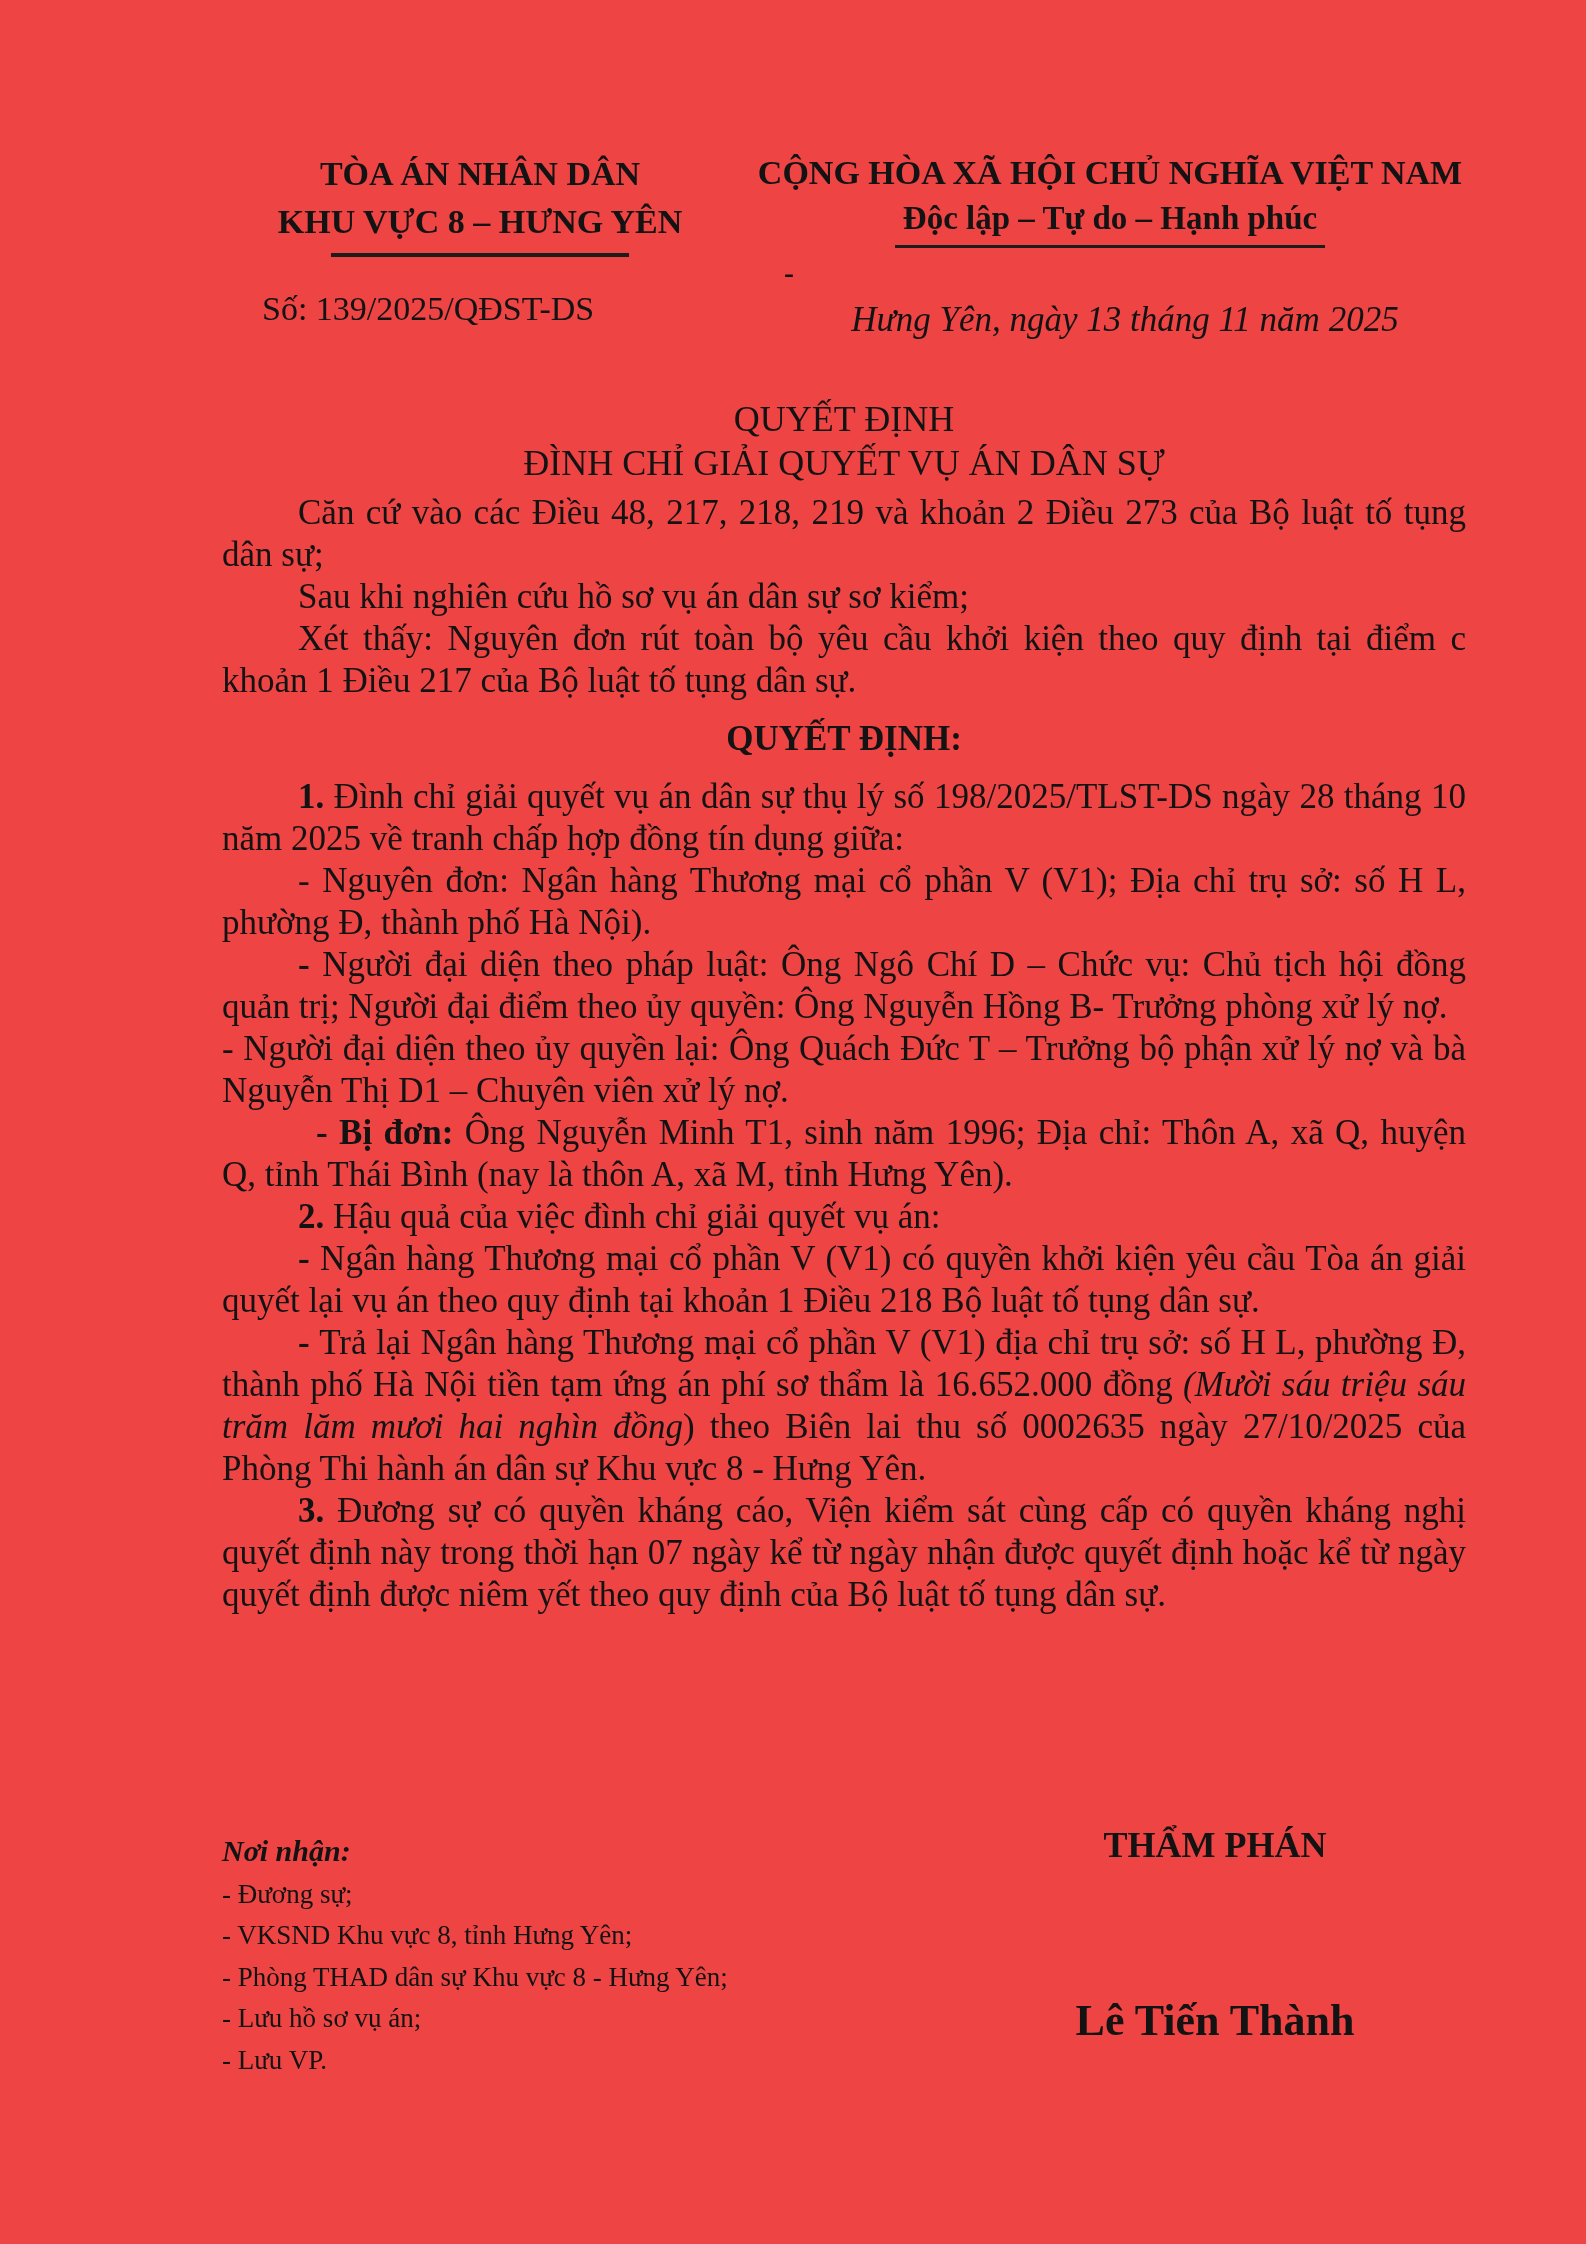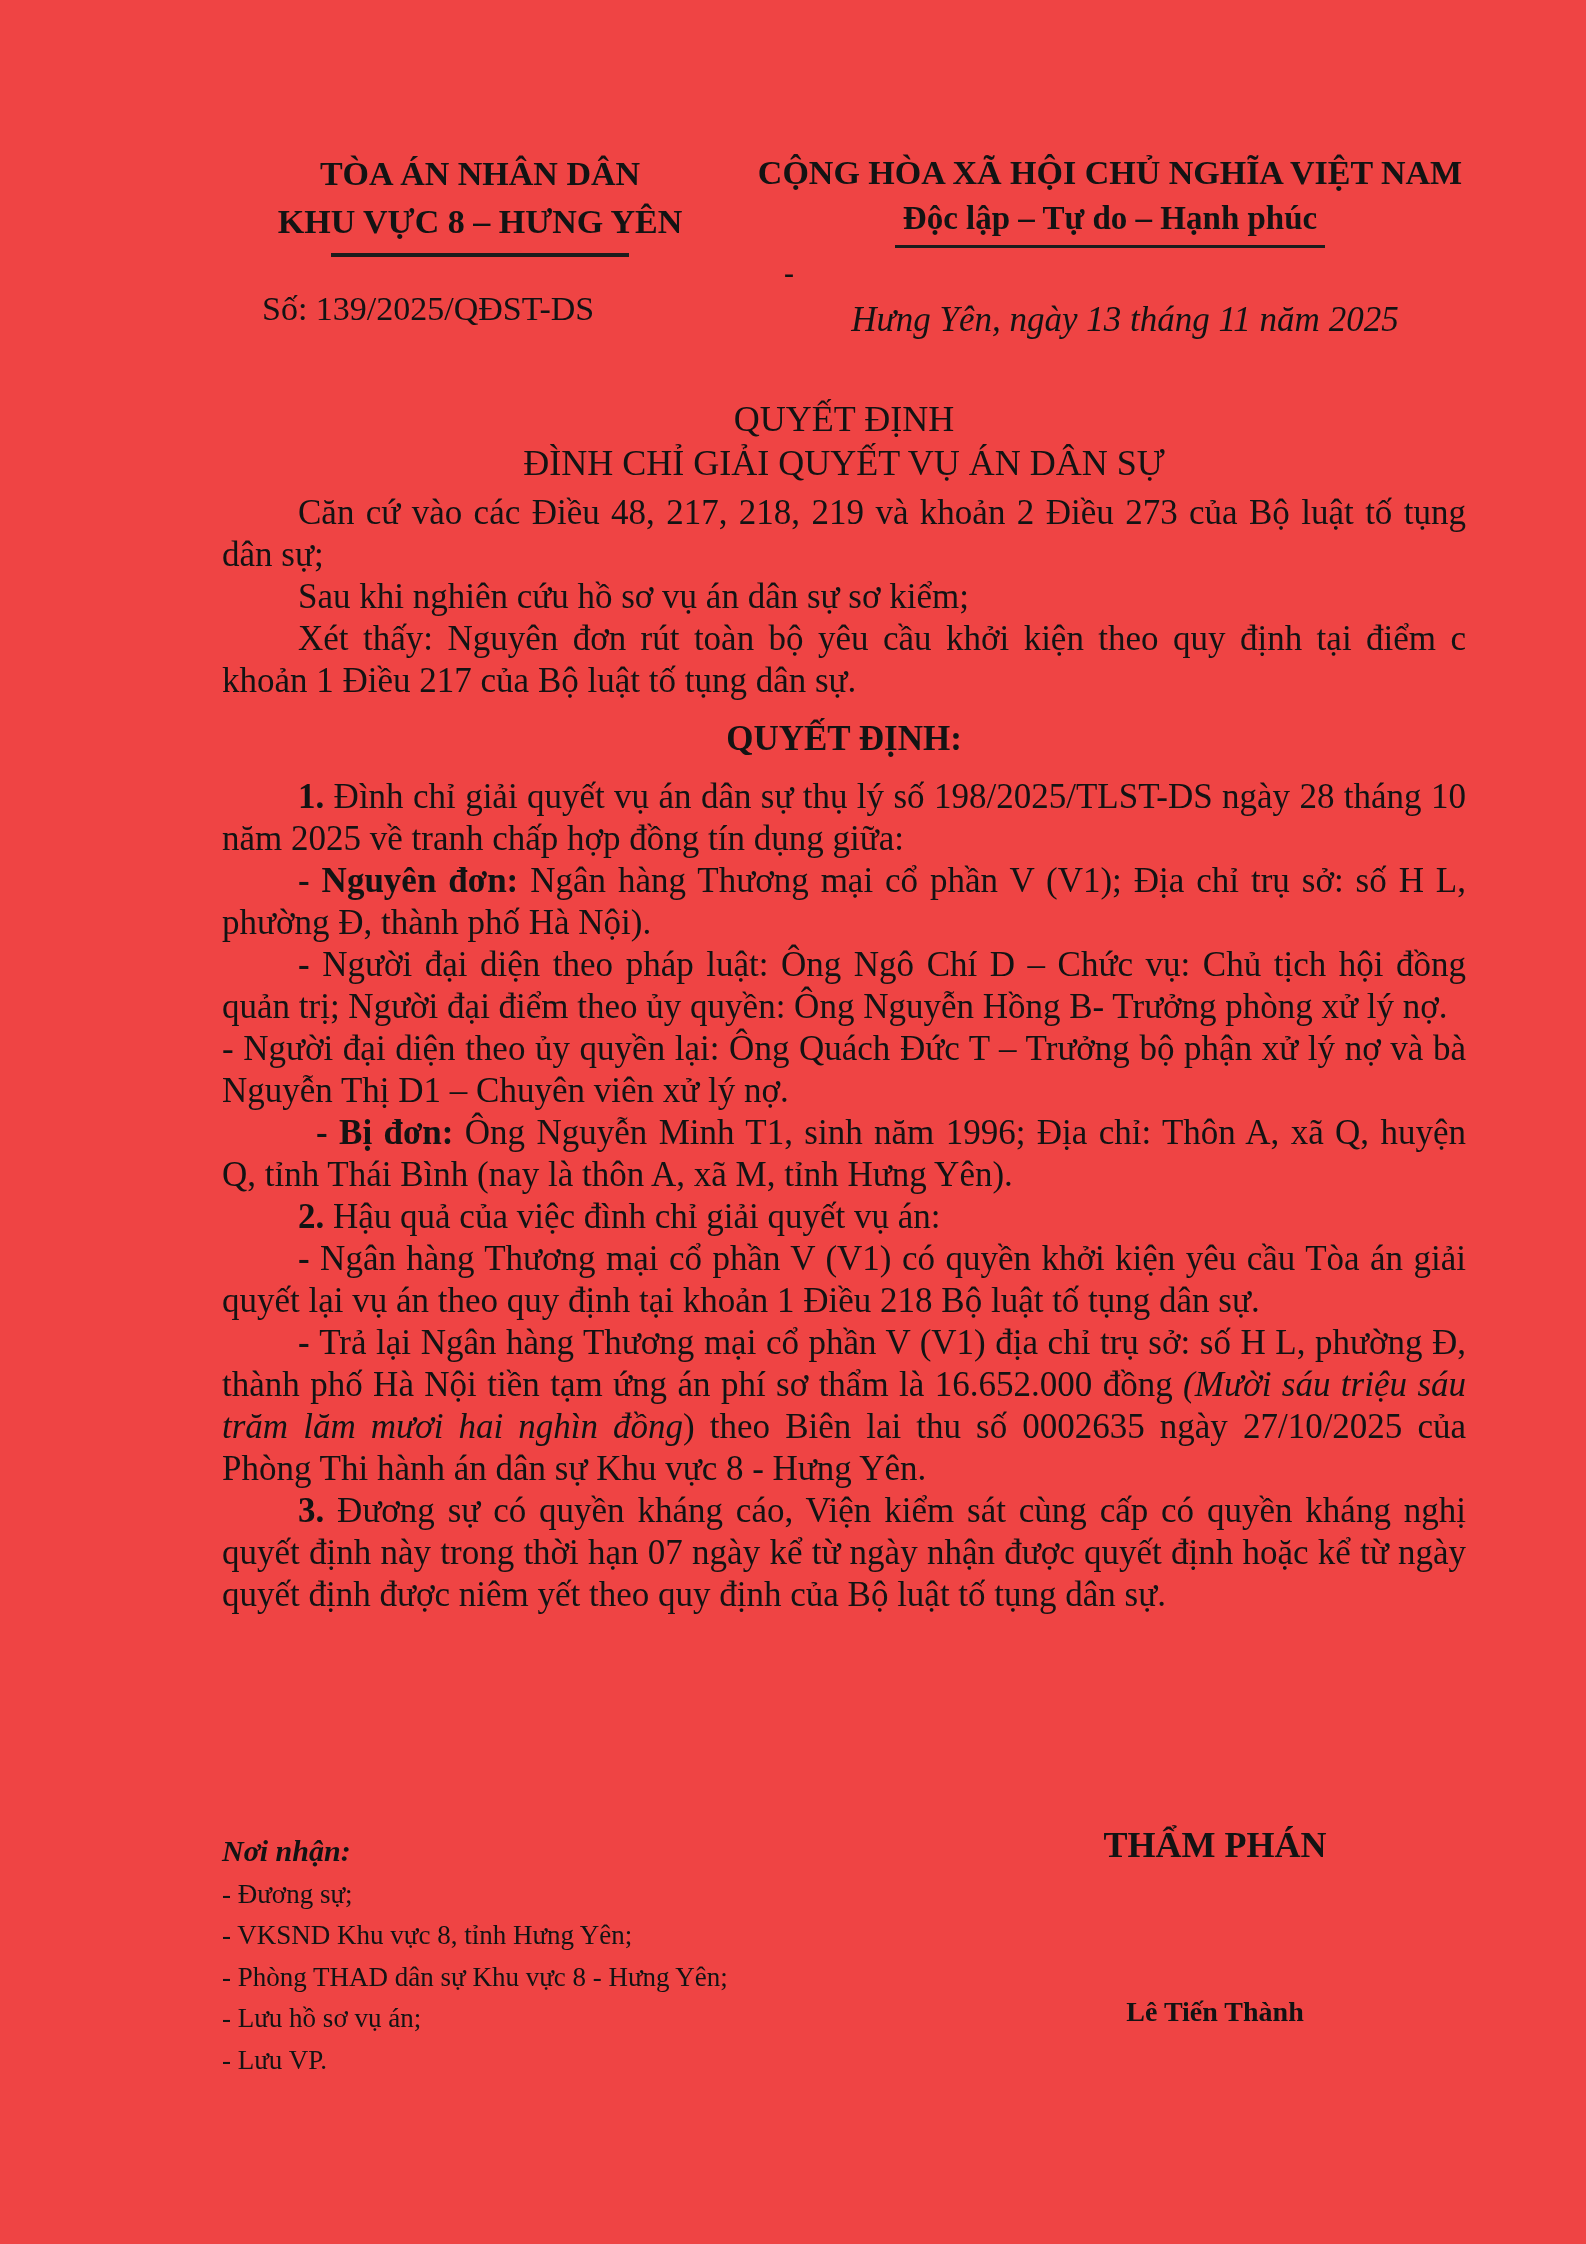--- a/index.html
+++ b/index.html
@@ -59,21 +59,21 @@
   .recipients-label{
     font-weight:bold;font-style:italic;font-size:30px;line-height:1.25;
   }
   .recipient-item{
     font-size:27px;line-height:1.28;margin-top:7px;
   }
   .footer-right{
     position:absolute;top:1824px;left:1010px;width:410px;text-align:center;
   }
   .signature-title{font-weight:bold;font-size:36px;line-height:1.2;}
-  .signature-name{font-weight:bold;font-size:28px;line-height:1.2;margin-top:128px;}
+  .signature-name{font-weight:bold;font-size:44px;line-height:1.2;margin-top:128px;}
 </style>
 </head>
 <body>
 
 <div class="page">
 
   <div class="header-left">
     <div>TÒA ÁN NHÂN DÂN</div>
     <div>KHU VỰC 8 – HƯNG YÊN</div>
     <div class="rule-left"></div>
@@ -95,21 +95,21 @@
       <div>ĐÌNH CHỈ GIẢI QUYẾT VỤ ÁN DÂN SỰ</div>
     </div>
 
     <p class="para"><span>Căn cứ vào các Điều 48, 217, 218, 219 và khoản 2 Điều 273 của Bộ luật tố tụng dân sự;</span></p>
     <p class="para"><span>Sau khi nghiên cứu hồ sơ vụ án dân sự sơ kiểm;</span></p>
     <p class="para"><span>Xét thấy: Nguyên đơn rút toàn bộ yêu cầu khởi kiện theo quy định tại điểm c khoản 1 Điều 217 của Bộ luật tố tụng dân sự.</span></p>
 
     <p class="para-center">QUYẾT ĐỊNH:</p>
 
     <p class="para"><span style="font-weight: bold;">1.</span><span> Đình chỉ giải quyết vụ án dân sự thụ lý số 198/2025/TLST-DS ngày 28 tháng 10 năm 2025 về tranh chấp hợp đồng tín dụng giữa:</span></p>
-    <p class="para"><span style="font-weight: bold;">- Nguyên đơn: </span><span>Ngân hàng Thương mại cổ phần V (V1); Địa chỉ trụ sở: số H L, phường Đ, thành phố Hà Nội).</span></p>
+    <p class="para"><span style="font-weight: normal;">- Nguyên đơn: </span><span>Ngân hàng Thương mại cổ phần V (V1); Địa chỉ trụ sở: số H L, phường Đ, thành phố Hà Nội).</span></p>
     <p class="para"><span style="font-weight: bold;">- </span><span>Người đại diện theo pháp luật: Ông Ngô Chí D – Chức vụ: Chủ tịch hội đồng quản trị; Người đại điểm theo ủy quyền: Ông Nguyễn Hồng B- Trưởng phòng xử lý nợ.</span></p>
     <p class="para no-indent"><span>- Người đại diện theo ủy quyền lại: Ông Quách Đức T – Trưởng bộ phận xử lý nợ và bà Nguyễn Thị D1 – Chuyên viên xử lý nợ.</span></p>
     <p class="para indent-lg"><span style="font-weight: bold;">- Bị đơn: </span><span>Ông Nguyễn Minh T1, sinh năm 1996; Địa chỉ: Thôn A, xã Q, huyện Q, tỉnh Thái Bình (nay là thôn A, xã M, tỉnh Hưng Yên).</span></p>
     <p class="para"><span style="font-weight: bold;">2. </span><span>Hậu quả của việc đình chỉ giải quyết vụ án:</span></p>
     <p class="para"><span style="font-weight: bold;">- </span><span>Ngân hàng Thương mại cổ phần V (V1) có quyền khởi kiện yêu cầu Tòa án giải quyết lại vụ án theo quy định tại khoản 1 Điều 218 Bộ luật tố tụng dân sự.</span></p>
     <p class="para"><span style="font-weight: bold;">- </span><span>Trả lại Ngân hàng Thương mại cổ phần V (V1) địa chỉ trụ sở: số H L, phường Đ, thành phố Hà Nội tiền tạm ứng án phí sơ thẩm là 16.652.000 đồng </span><span style="font-style: italic;">(Mười sáu triệu sáu trăm lăm mươi hai nghìn đồng</span><span>) theo Biên lai thu số 0002635 ngày 27/10/2025 của Phòng Thi hành án dân sự Khu vực 8 - Hưng Yên.</span></p>
     <p class="para"><span style="font-weight: bold;">3. </span><span>Đương sự có quyền kháng cáo, Viện kiểm sát cùng cấp có quyền kháng nghị quyết định này trong thời hạn 07 ngày kể từ ngày nhận được quyết định hoặc kể từ ngày quyết định được niêm yết theo quy định của Bộ luật tố tụng dân sự.</span></p>
   </div>
 
   <div class="footer-left">

